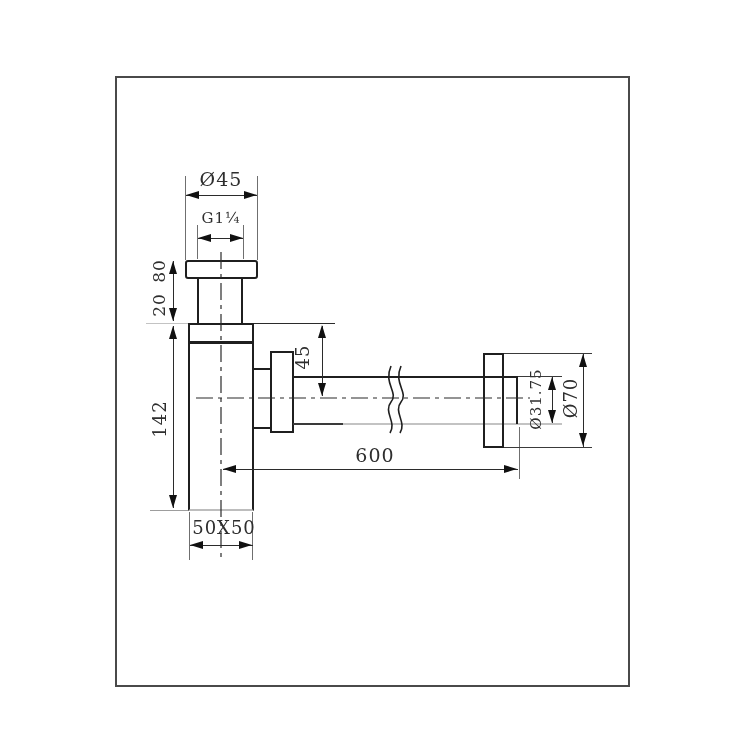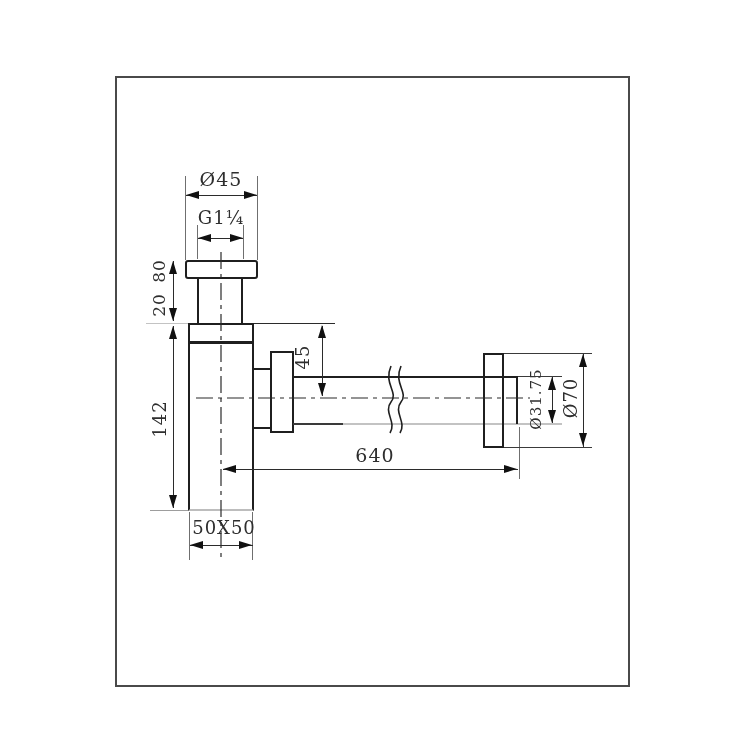--- a/index.html
+++ b/index.html
@@ -66,21 +66,21 @@
     <div class="ar ar-r" style="left:244px;top:191px;"></div>
     <div class="lbl" style="left:221px;top:179px;font-size:19px;">Ø45</div>
   </div>
 
   <div>
     <div class="ext" style="left:197px;top:225px;width:1px;height:34px;"></div>
     <div class="ext" style="left:243px;top:225px;width:1px;height:34px;"></div>
     <div class="dim" style="left:198px;top:238px;width:45px;height:1px;"></div>
     <div class="ar ar-l" style="left:198px;top:234px;"></div>
     <div class="ar ar-r" style="left:230px;top:234px;"></div>
-    <div class="lbl" style="left:221px;top:218px;font-size:18px;">G1¼</div>
+    <div class="lbl" style="left:221px;top:218px;font-size:15px;">G1¼</div>
   </div>
 
   <div>
     <div class="dim" style="left:173px;top:261px;width:1px;height:60px;"></div>
     <div class="ar ar-u" style="left:169px;top:261px;"></div>
     <div class="ar ar-d" style="left:169px;top:308px;"></div>
     <div class="lt" style="left:146px;top:323px;width:42px;height:1px;"></div>
     <div class="lbl rot" style="left:159px;top:271px;font-size:17px;">80</div>
     <div class="lbl rot" style="left:159px;top:305px;font-size:17px;">20</div>
   </div>
@@ -99,21 +99,21 @@
     <div class="ar ar-u" style="left:318px;top:325px;"></div>
     <div class="ar ar-d" style="left:318px;top:383px;"></div>
     <div class="lbl rot" style="left:303px;top:357px;font-size:18px;">45</div>
   </div>
 
   <div>
     <div class="dim" style="left:223px;top:469px;width:295px;height:1px;"></div>
     <div class="ar ar-l" style="left:223px;top:465px;"></div>
     <div class="ar ar-r" style="left:504px;top:465px;"></div>
     <div class="ext" style="left:519px;top:427px;width:1px;height:52px;"></div>
-    <div class="lbl" style="left:375px;top:455px;font-size:19px;">640</div>
+    <div class="lbl" style="left:375px;top:455px;font-size:19px;">600</div>
   </div>
 
   <div>
     <div class="ext" style="left:518px;top:376px;width:44px;height:1px;background:#3a3a3a;"></div>
     <div class="dim" style="left:552px;top:377px;width:1px;height:46px;"></div>
     <div class="ar ar-u" style="left:548px;top:377px;"></div>
     <div class="ar ar-d" style="left:548px;top:410px;"></div>
     <div class="lbl rot" style="left:536px;top:399px;font-size:15px;">Ø31.75</div>
   </div>
 

